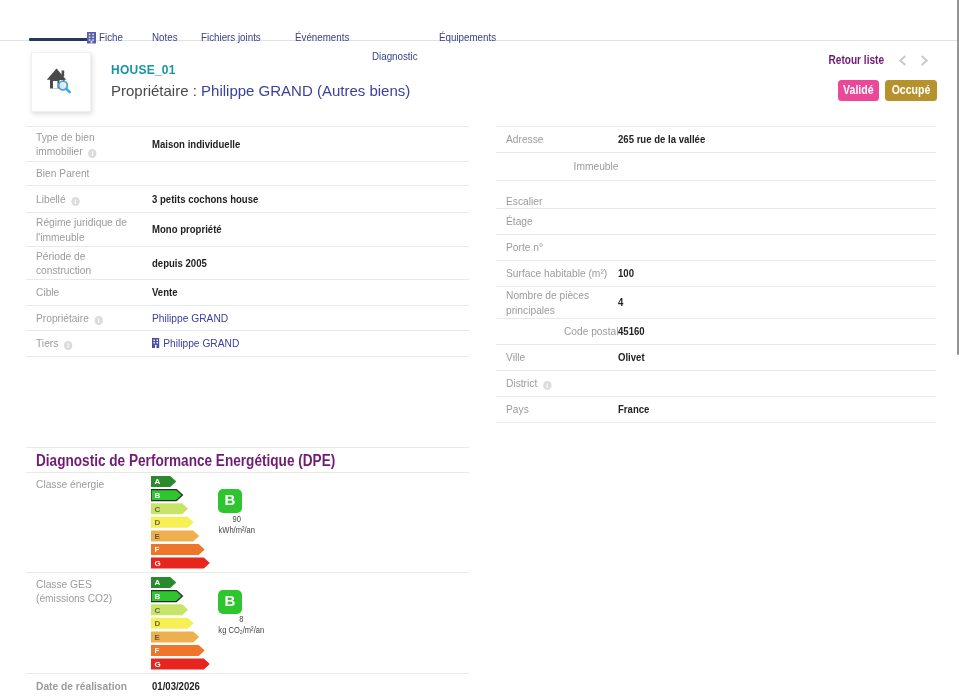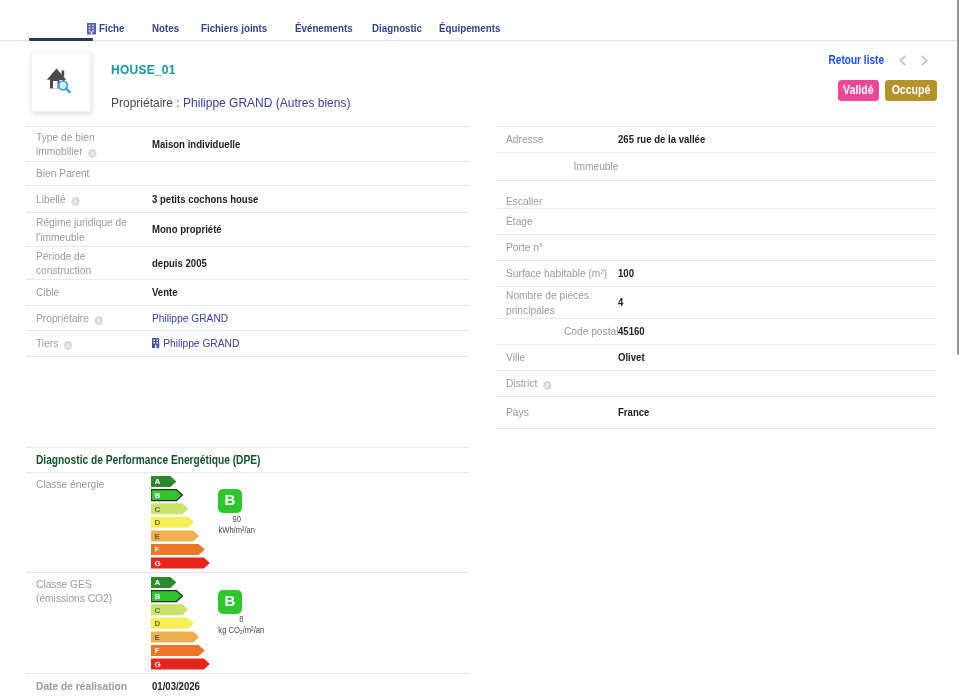--- a/index.html
+++ b/index.html
@@ -5,50 +5,50 @@
 <style>
 * { margin:0; padding:0; box-sizing:border-box; }
 html,body { width:959px; height:697px; background:#fff; overflow:hidden; }
 body { font-family:"Liberation Sans", sans-serif; position:relative; color:#222; }
 .abs { position:absolute; }
 .sx { display:inline-block; transform-origin:0 50%; white-space:nowrap; }
 
 
 .tabbar-border { position:absolute; left:0; top:40px; width:959px; height:1px; background:#e2e2e2; }
 .tab-underline { position:absolute; left:29px; top:38px; width:64px; height:3px; background:#24395b; border-radius:1px; }
-.tab { position:absolute; top:22px; font-size:11.5px; color:#36428a; font-weight:700; white-space:nowrap;padding-left:46px; }
+.tab { position:absolute; top:31px; font-size:11.5px; color:#36428a; font-weight:400; white-space:nowrap;padding-left:46px; }
 .tab .sx { transform:scaleX(0.85); }
 
 
 .thumb { position:absolute; left:31px; top:52px; width:60px; height:60px; background:#fff; border:1px solid #f0f0f0; box-shadow:1px 2px 5px rgba(0,0,0,.14); }
 .title { position:absolute; left:111px; top:63px; font-size:12px; font-weight:700; color:#1596a5; letter-spacing:0.25px; }
-.subtitle { position:absolute; left:111px; top:96px; font-size:12px; color:#4a4a4a; }
+.subtitle { position:absolute; left:111px; top:82px; font-size:15px; color:#4a4a4a; }
 .subtitle .lnk { color:#3a41a0; }
-.retour { position:absolute; top:53px; left:744px; width:140px; text-align:right; font-size:12px; font-weight:700; color:#1d4ed8; }
+.retour { position:absolute; top:53px; left:744px; width:140px; text-align:right; font-size:12px; font-weight:700; color:#701a75; }
 .retour .sx { transform:scaleX(0.84); transform-origin:100% 50%; }
 .badge { position:absolute; top:80px; height:21px; border-radius:3.5px; color:#fff; font-size:12px; font-weight:700; text-align:center; line-height:21px; }
 .badge .sx { transform:scaleX(0.88); transform-origin:50% 50%; }
 .badge.green { left:838px; width:41px; background:#ec4899; }
 .badge.gold { left:885px; width:52px; background:#b6922d; }
 
 
 .tbl { position:absolute; }
 .row { display:flex; align-items:center; border-top:1px solid #e9e9e9; }
 .lab { color:#9b9b9b; font-size:11px; line-height:14.3px; flex:none; }
 .lab .sx { transform:scaleX(0.93); white-space:normal; display:inline-block; width:108%; }
 .ltbl .lab { width:126px; padding:0 12px 0 10px; }
 .rtbl .lab { width:122px; padding:0 0 0 10px; }
 .val { font-size:11px; font-weight:700; color:#222; line-height:15px; white-space:nowrap; }
 .val .sx { transform:scaleX(0.87); }
 .val.link { font-weight:400; color:#3a41a0; }
 .val.link .sx { transform:scaleX(0.93); }
 .info { display:inline-block; width:9px; height:9px; border-radius:50%; background:#dcdcdc; color:#fff; font-size:7px; line-height:9px; text-align:center; font-weight:700; vertical-align:-1px; margin-left:3px; }
 
 
-.dpehead { position:absolute; left:26px; top:447px; width:443px; height:26px; border-top:1px solid #e9e9e9; border-bottom:1px solid #e9e9e9; font-size:12px; font-weight:700; color:#14532d; line-height:25px; padding-left:10px; }
+.dpehead { position:absolute; left:26px; top:447px; width:443px; height:26px; border-top:1px solid #e9e9e9; border-bottom:1px solid #e9e9e9; font-size:16px; font-weight:700; color:#701a75; line-height:25px; padding-left:10px; }
 .dpehead .sx { transform:scaleX(0.85); }
 .dperow { position:absolute; left:26px; width:443px; }
 .dperow .lab2 { position:absolute; left:10px; top:4px; color:#9b9b9b; font-size:11px; line-height:14.3px; }
 .dperow .lab2 .sx { transform:scaleX(0.93); }
 .dpetxt { position:absolute; font-size:9px; line-height:11px; color:#444; text-align:center; }
 .dpetxt .sx { transform:scaleX(0.84); transform-origin:50% 50%; }
 .bbadge { position:absolute; left:192px; width:24px; height:24px; background:#2fc52e; border-radius:5px; color:#fff; font-weight:700; font-size:15px; text-align:center; line-height:22.5px; }
 .daterow { position:absolute; left:26px; top:673px; width:443px; height:26px; border-top:1px solid #e9e9e9; display:flex; align-items:center; }
 
 
@@ -67,21 +67,21 @@
         <rect x="1.7" y="4.4" width="1.7" height="1.6"></rect>
         <rect x="5.2" y="4.4" width="1.7" height="1.6"></rect>
         <rect x="1.7" y="7.2" width="1.7" height="1.6"></rect>
         <rect x="5.2" y="7.2" width="1.7" height="1.6"></rect>
       </g>
       <rect x="3.6" y="8.6" width="1.8" height="2.9" fill="#d6d8ee"></rect>
     </svg> <span class="sx">Fiche</span></span>
 <span class="tab" style="left:106px;"><span class="sx">Notes</span></span>
 <span class="tab" style="left:155px;"><span class="sx">Fichiers joints</span></span>
 <span class="tab" style="left:249px;"><span class="sx">Événements</span></span>
-<span class="tab" style="left:326px;"><span class="sx">Diagnostic</span></span>
+<span class="tab" style="left:326px;margin-top:19px;"><span class="sx">Diagnostic</span></span>
 <span class="tab" style="left:393px;"><span class="sx">Équipements</span></span>
 
 <div class="thumb">
 <svg width="58" height="58" viewBox="0 0 58 58">
 <g fill="#4a4a4a">
 <rect x="29.6" y="17.5" width="2.6" height="6"></rect>
 <polygon points="24.5,15.5 34.2,26.8 14.8,26.8"></polygon>
 <rect x="18" y="25.5" width="14.5" height="10"></rect>
 </g>
 <rect x="21" y="28" width="4.5" height="7.5" fill="#fff"></rect>
@@ -178,21 +178,21 @@
       <div class="val"><span class="sx">45160</span></div>
     </div>
   <div class="row" style="height:26px;">
       <div class="lab"><span class="sx">Ville</span></div>
       <div class="val"><span class="sx">Olivet</span></div>
     </div>
   <div class="row" style="height:26px;">
       <div class="lab"><span class="sx">District <span class="info">i</span></span></div>
       <div class="val"></div>
     </div>
-  <div class="row" style="height:33px; border-bottom:1px solid #e9e9e9;">
+  <div class="row" style="height:27px; border-bottom:1px solid #e9e9e9;">
       <div class="lab"><span class="sx">Pays</span></div>
       <div class="val"><span class="sx">France</span></div>
     </div>
 </div>
 
 <div class="dpehead"><span class="sx">Diagnostic de Performance Energétique (DPE)</span></div>
 
 <div class="dperow" style="top:473px; height:99px;">
   <div class="lab2"><span class="sx">Classe énergie</span></div>
   <div class="abs" style="left:125px; top:3px;">

